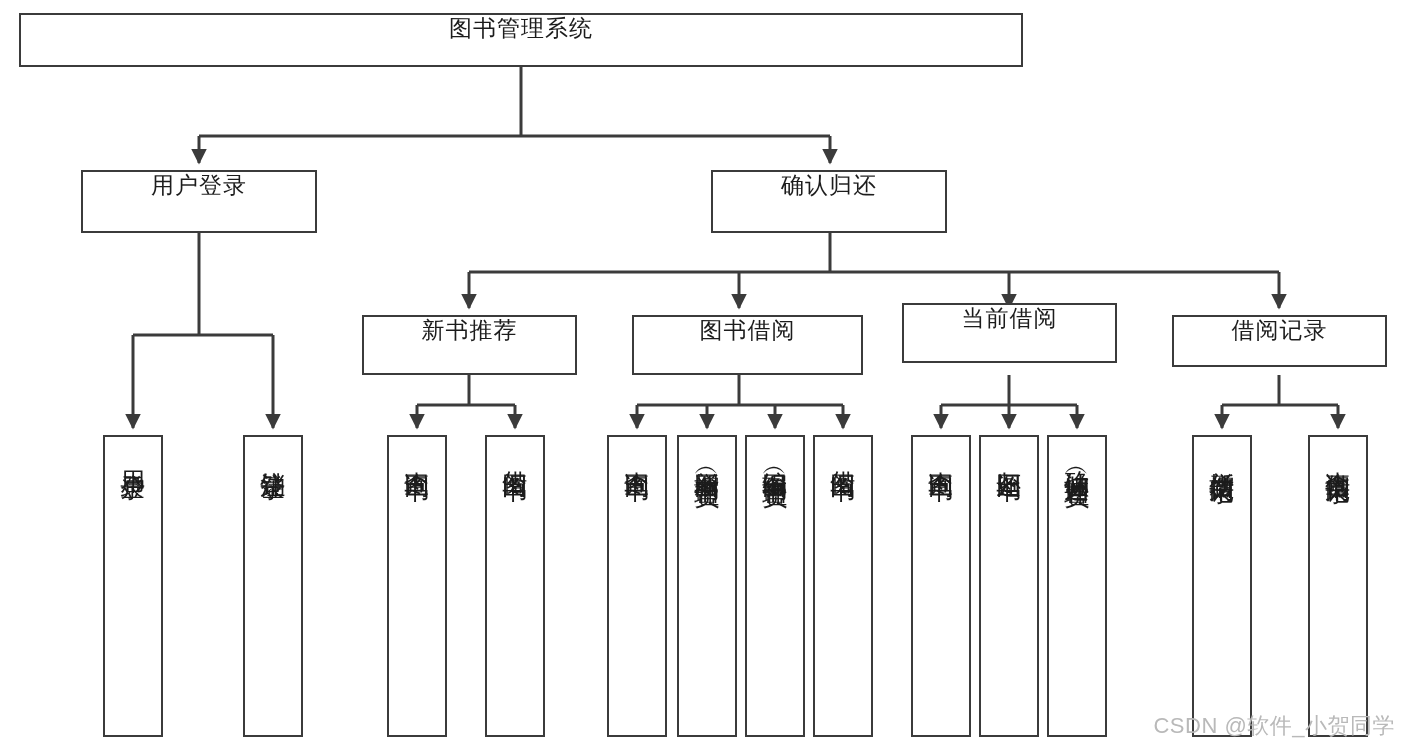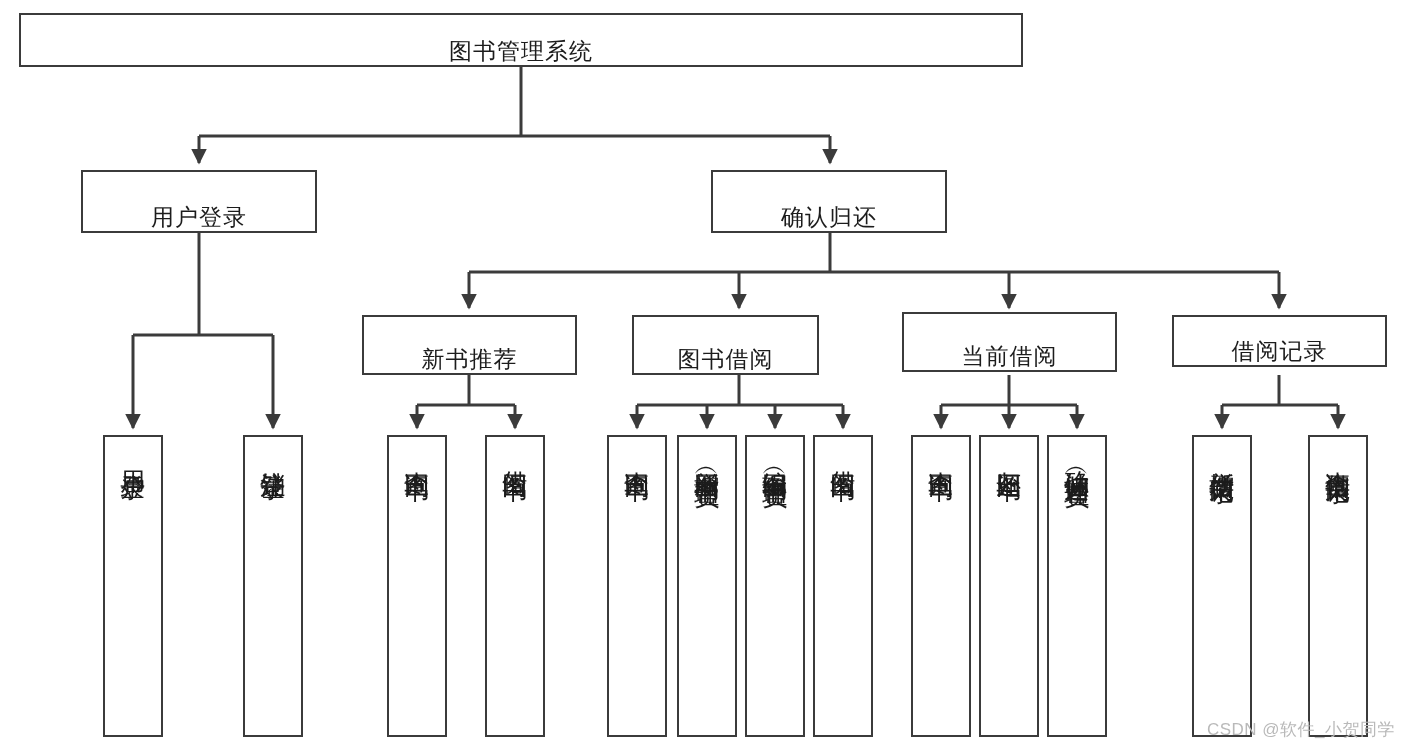--- a/index.html
+++ b/index.html
@@ -25,21 +25,21 @@
     width: 1405px;
     height: 747px;
     pointer-events: none;
   }
   .node {
     position: absolute;
     box-sizing: border-box;
     border: 2.5px solid #3b3b3b;
     background: #ffffff;
     display: flex;
-    align-items: flex-end;
+    align-items: flex-start;
     justify-content: center;
     color: #1c1c1c;
     z-index: 2;
   }
   .node .label {
     display: block;
     text-align: center;
     line-height: 1.18;
     letter-spacing: 1px;
   }
@@ -59,21 +59,21 @@
     text-orientation: upright;
     font-size: 25px;
     line-height: 1.06;
     letter-spacing: 2px;
     white-space: nowrap;
   }
   #watermark {
     position: absolute;
     right: 10px;
     bottom: 6px;
-    font-size: 17px;
+    font-size: 22px;
     color: #b9b9b9;
     letter-spacing: 0.5px;
     z-index: 5;
     white-space: nowrap;
   }
 </style>
 </head>
 <body>
 
 <div id="canvas">
@@ -136,24 +136,24 @@
   <div class="node horizontal" style="left:81px; top:170px; width:236px; height:63px;">
     <span class="label">用户登录</span>
   </div>
   <div class="node horizontal" style="left:711px; top:170px; width:236px; height:63px;">
     <span class="label">确认归还</span>
   </div>
 
   <div class="node horizontal" style="left:362px; top:315px; width:215px; height:60px;">
     <span class="label">新书推荐</span>
   </div>
-  <div class="node horizontal" style="left:632px; top:315px; width:187px; height:60px;">
+  <div class="node horizontal" style="left:632px; top:315px; width:231px; height:60px;">
     <span class="label">图书借阅</span>
   </div>
-  <div class="node horizontal" style="left:902px; top:312px; width:215px; height:60px;">
+  <div class="node horizontal" style="left:902px; top:303px; width:215px; height:60px;">
     <span class="label">当前借阅</span>
   </div>
   <div class="node horizontal" style="left:1172px; top:315px; width:215px; height:52px;">
     <span class="label">借阅记录</span>
   </div>
 
   <div class="node vertical" style="left:103px; top:435px; width:60px; height:302px;">
     <span class="label">用户登录</span>
   </div>
   <div class="node vertical" style="left:243px; top:435px; width:60px; height:302px;">

